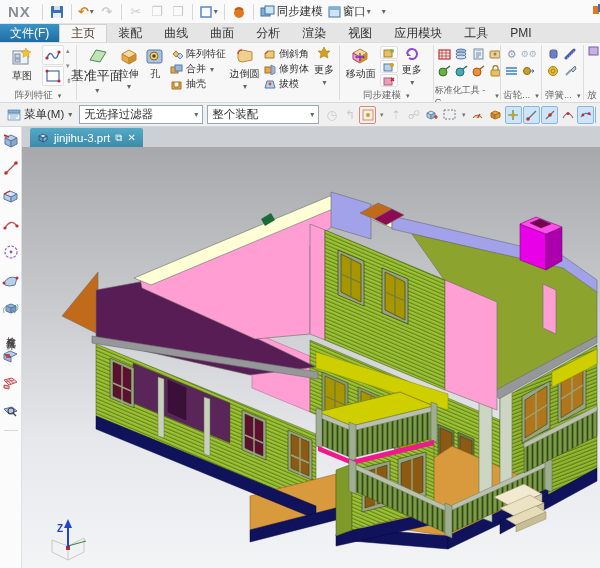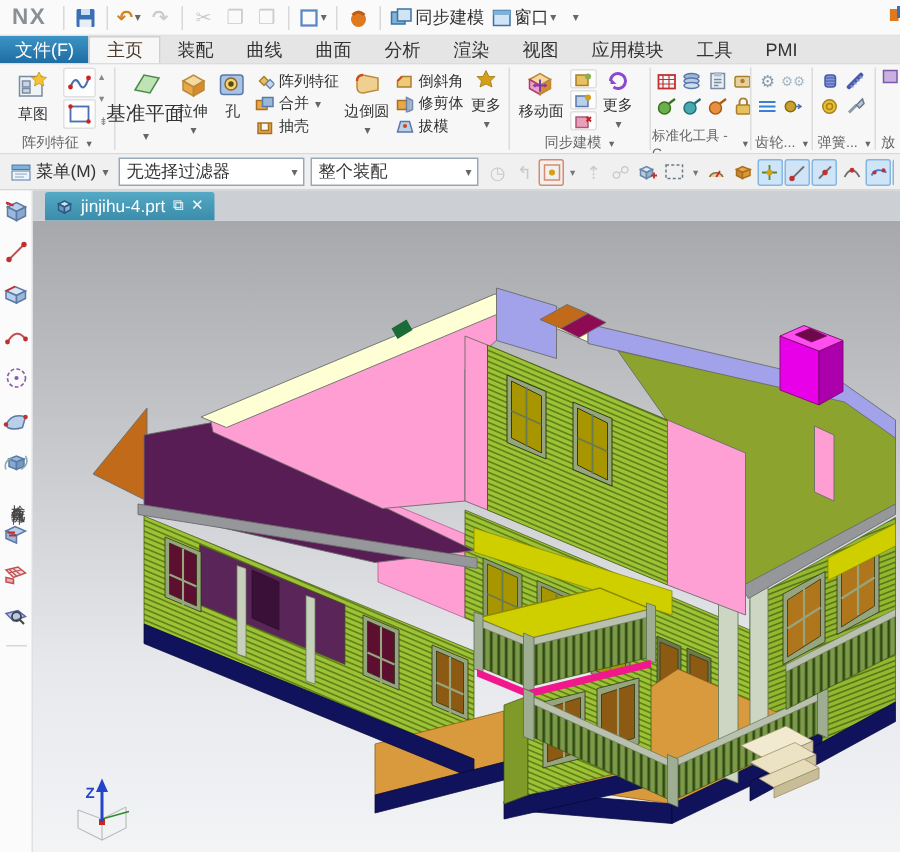--- a/index.html
+++ b/index.html
@@ -636,21 +636,21 @@
     </div>
 
     <div class="rcol">
       <div class="tabstrip">
         <span class="ptab">
           <svg width="12" height="11">
               <polygon points="2,4 6,2 10,4 6,6" fill="#cfe0f0" stroke="#2a5a80"></polygon>
               <polygon points="2,4 6,6 6,10 2,8" fill="#6898c0" stroke="#2a5a80"></polygon>
               <polygon points="10,4 6,6 6,10 10,8" fill="#88b0d4" stroke="#2a5a80"></polygon>
             </svg>
-          <span>jinjihu-4.prt</span>
+          <span>jinjihu-3.prt</span>
           <span class="ticon">⧉</span>
           <span class="ticon">✕</span>
         </span>
       </div>
 
       <div class="viewport">
         <svg width="578" height="421" viewBox="22 147 578 421">
           <defs>
             <linearGradient id="bgg" x1="0" y1="0" x2="0" y2="1">
               <stop offset="0" stop-color="#a7a8ab"></stop>

